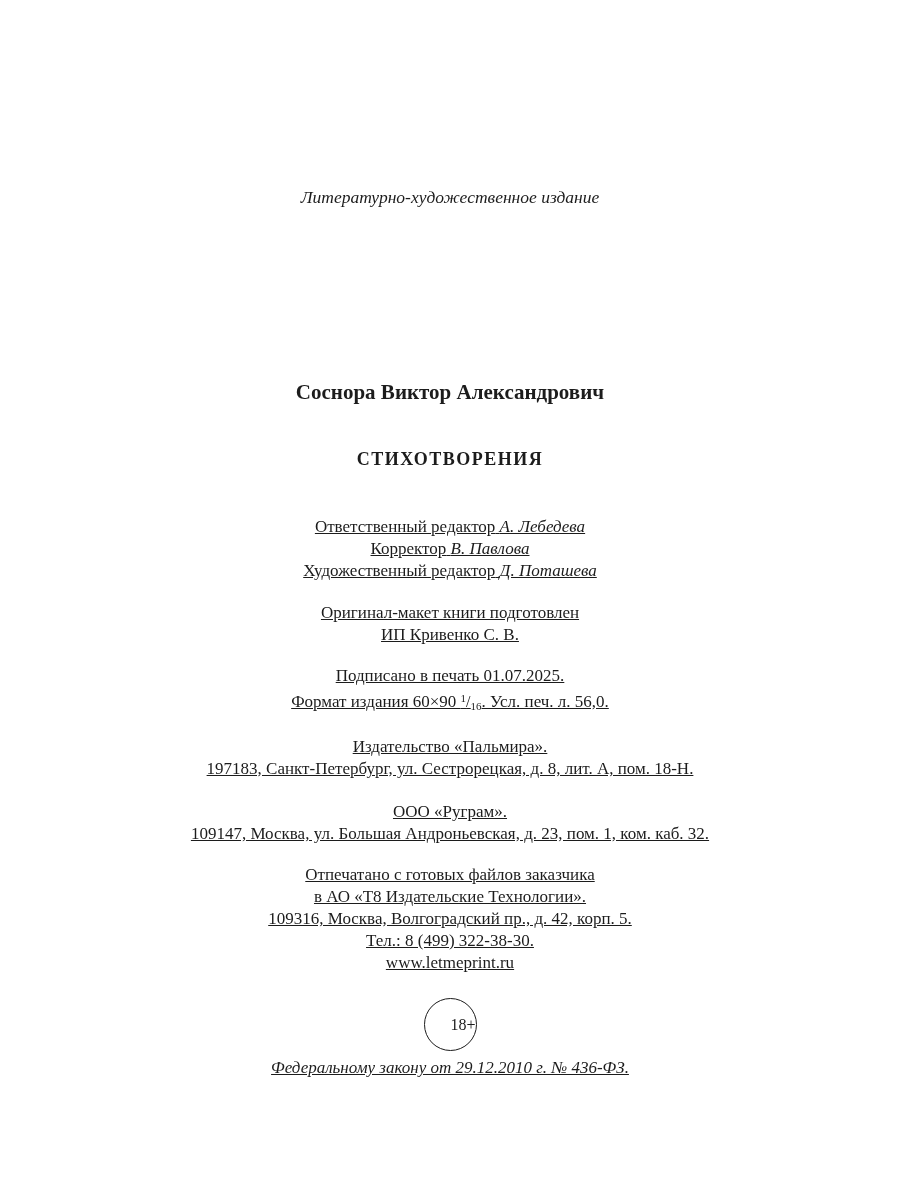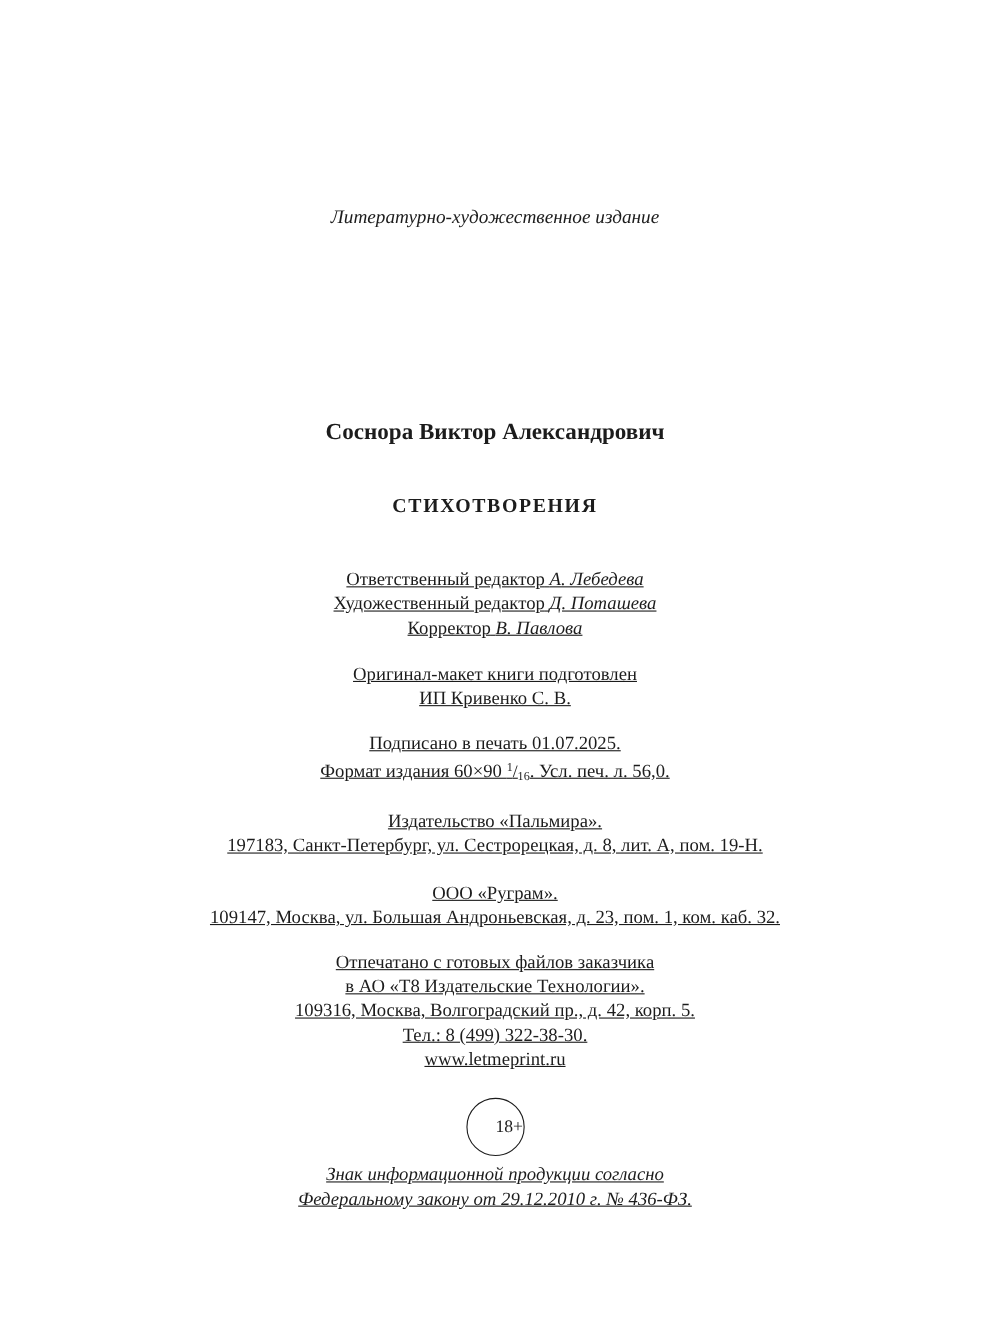--- a/index.html
+++ b/index.html
@@ -90,61 +90,60 @@
   <div class="author">Соснора Виктор Александрович</div>
 
   <div class="book-title">СТИХОТВОРЕНИЯ</div>
 
   <div class="staff-block">
     <div class="line">
       <span>Ответственный редактор</span>
       <span class="italic">А. Лебедева</span>
     </div>
     <div class="line">
+      <span>Корректор</span>
+      <span class="italic">В. Павлова</span>
+    </div>
+    <div class="line">
       <span>Художественный редактор</span>
       <span class="italic">Д. Поташева</span>
-    </div>
-    <div class="line">
-      <span>Корректор</span>
-      <span class="italic">В. Павлова</span>
     </div>
   </div>
 
   <div class="maket-block">
     <div class="line">Оригинал-макет книги подготовлен</div>
     <div class="line">ИП Кривенко С. В.</div>
   </div>
 
   <div class="signed-block">
     <div class="line">Подписано в печать 01.07.2025.</div>
     <div class="line">
       <span>Формат издания 60×90 </span><span class="frac-num">1</span><span class="frac-slash">/</span><span class="frac-den">16</span><span>. Усл. печ. л. 56,0.</span>
     </div>
   </div>
 
   <div class="publisher-block">
     <div class="line">Издательство «Пальмира».</div>
-    <div class="line">197183, Санкт-Петербург, ул. Сестрорецкая, д. 8, лит. А, пом. 19-Н.</div>
+    <div class="line">197183, Санкт-Петербург, ул. Сестрорецкая, д. 8, лит. А, пом. 18-Н.</div>
   </div>
 
   <div class="rugram-block">
     <div class="line">ООО «Руграм».</div>
     <div class="line">109147, Москва, ул. Большая Андроньевская, д. 23, пом. 1, ком. каб. 32.</div>
   </div>
 
   <div class="printer-block">
     <div class="line">Отпечатано с готовых файлов заказчика</div>
     <div class="line">в АО «Т8 Издательские Технологии».</div>
     <div class="line">109316, Москва, Волгоградский пр., д. 42, корп. 5.</div>
     <div class="line">Тел.: 8 (499) 322-38-30.</div>
     <div class="line">www.letmeprint.ru</div>
   </div>
 
   <div class="age-badge-wrap">
     <span class="age-badge">18+</span>
   </div>
 
   <div class="info-sign-block italic">
-    <div class="line">Знак информационной продукции согласно</div>
     <div class="line">Федеральному закону от 29.12.2010 г. № 436-ФЗ.</div>
   </div>
 
 </div>
 
 </body></html>

